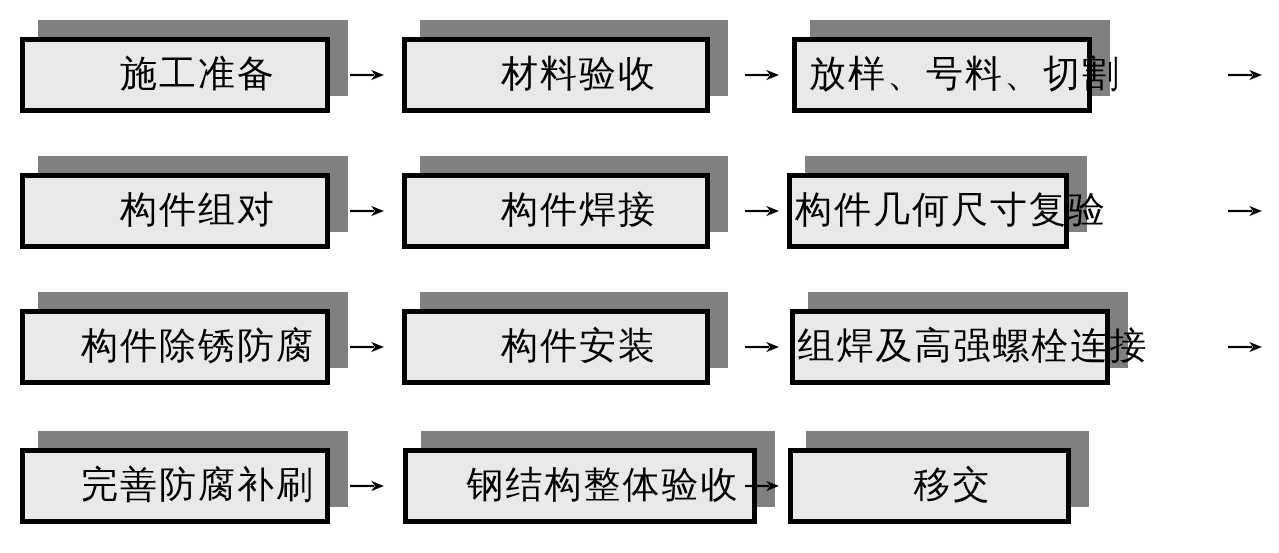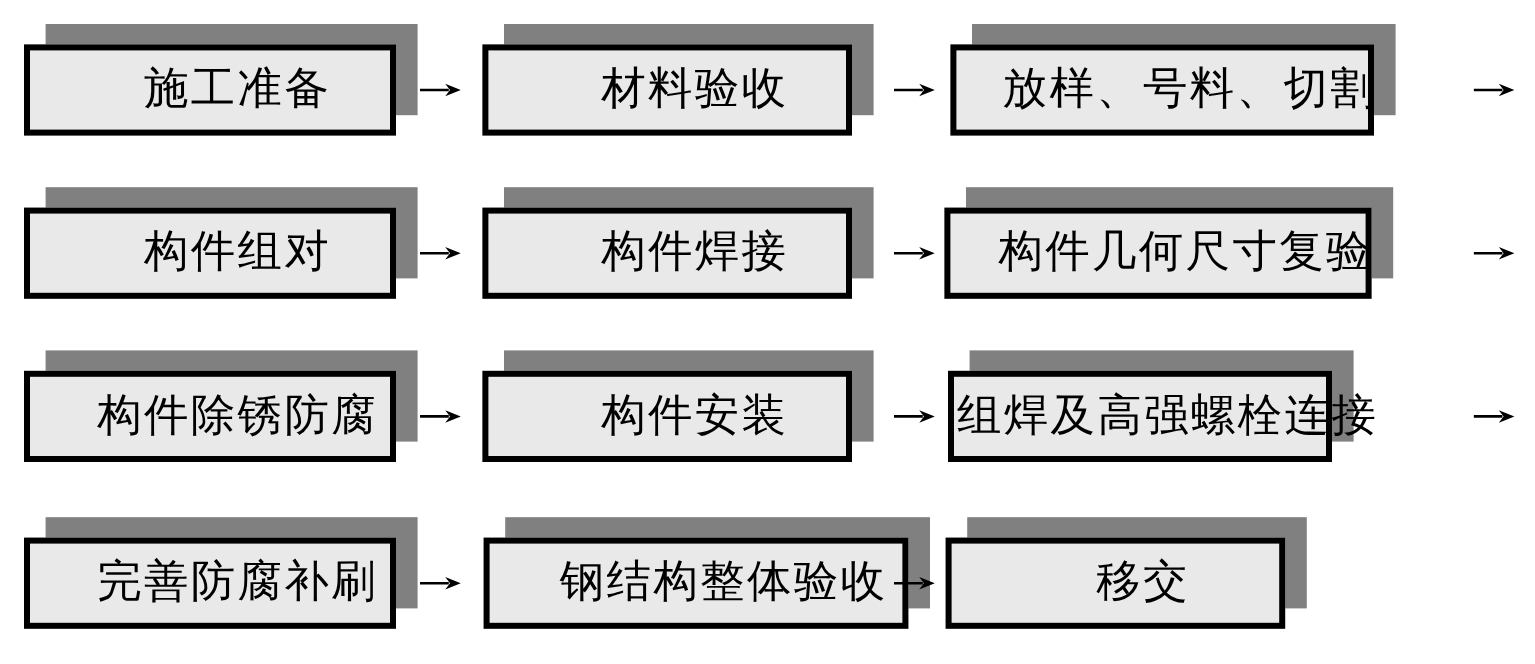--- a/index.html
+++ b/index.html
@@ -42,22 +42,22 @@
   }
   .arrow svg{display:block;width:34px;height:16px;}
   
   .r1{top:37px;}  .r2{top:173px;}  .r3{top:309px;}  .r4{top:448px;}
   .ar1{top:67px;} .ar2{top:203px;} .ar3{top:339px;} .ar4{top:478px;}
   .c1{left:20px;width:310px;}
   .c2{left:402px;width:308px;}
   .a1{left:350px;}
   .a2{left:745px;}
   .a3{left:1228px;}
-  .r1c3{left:792px;width:353px;justify-content:center;}
-  .r2c3{left:787px;width:356px;}
+  .r1c3{left:792px;width:300px;justify-content:center;}
+  .r2c3{left:787px;width:282px;}
   .r3c3{left:790px;width:320px;}
   .r4c2{left:403px;width:354px;}
   .r4c3{left:788px;width:283px;}
 </style>
 </head>
 <body>
 
 <div class="canvas">
 
   <div class="step r1 c1">

